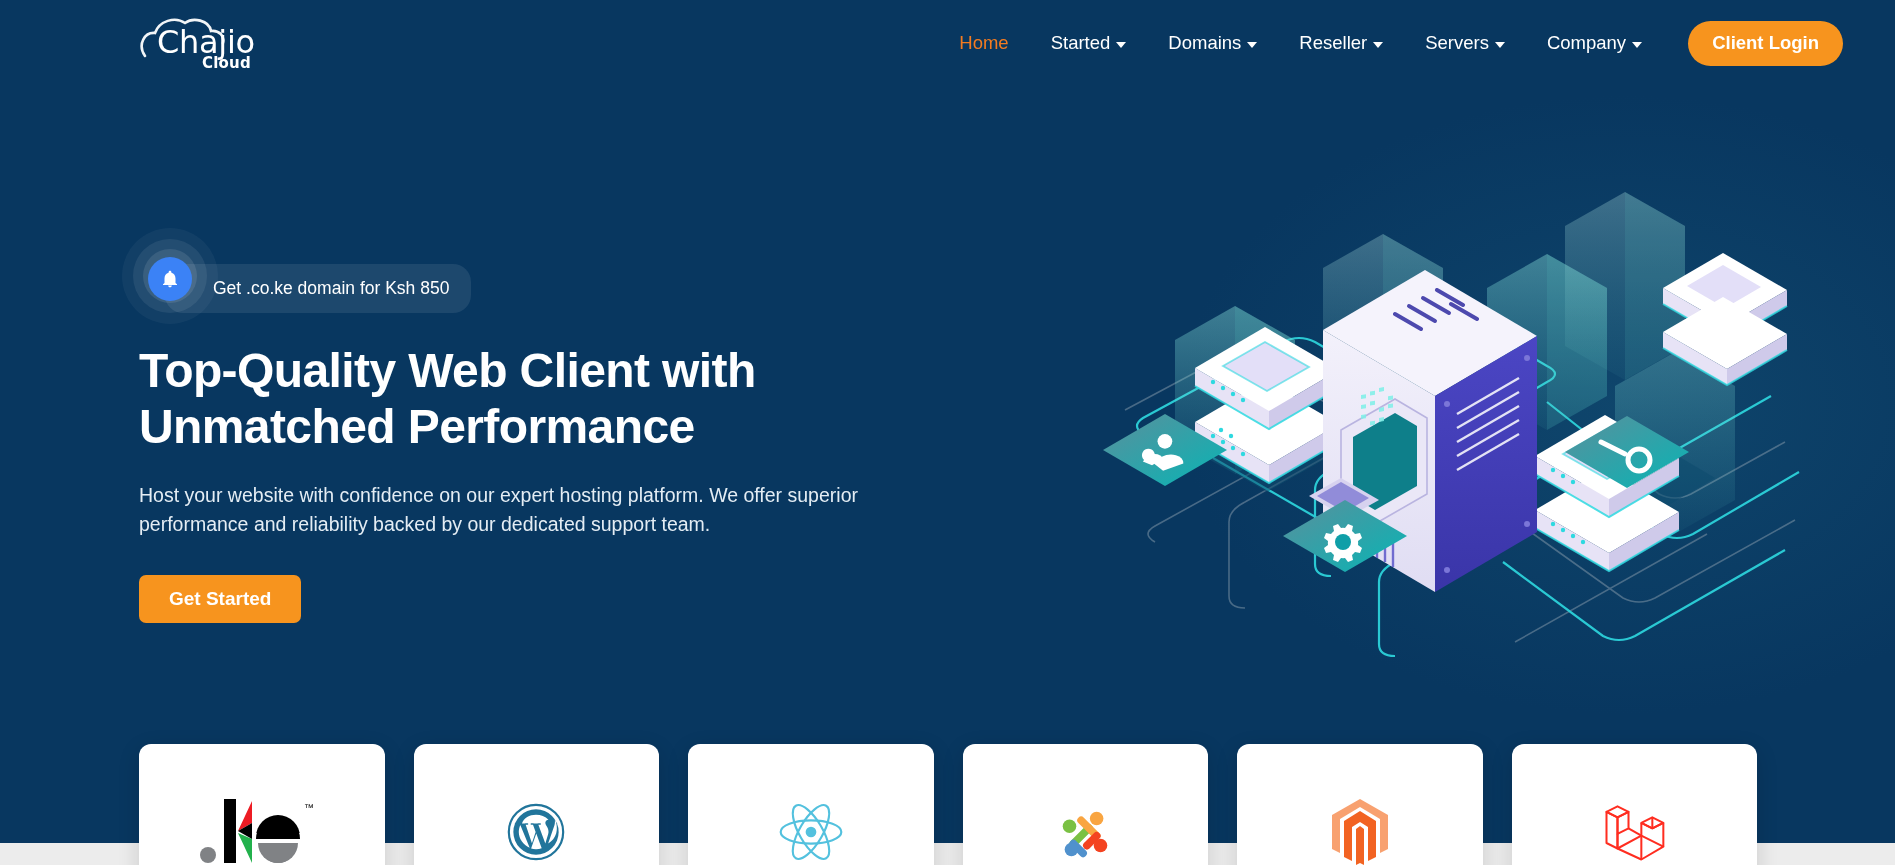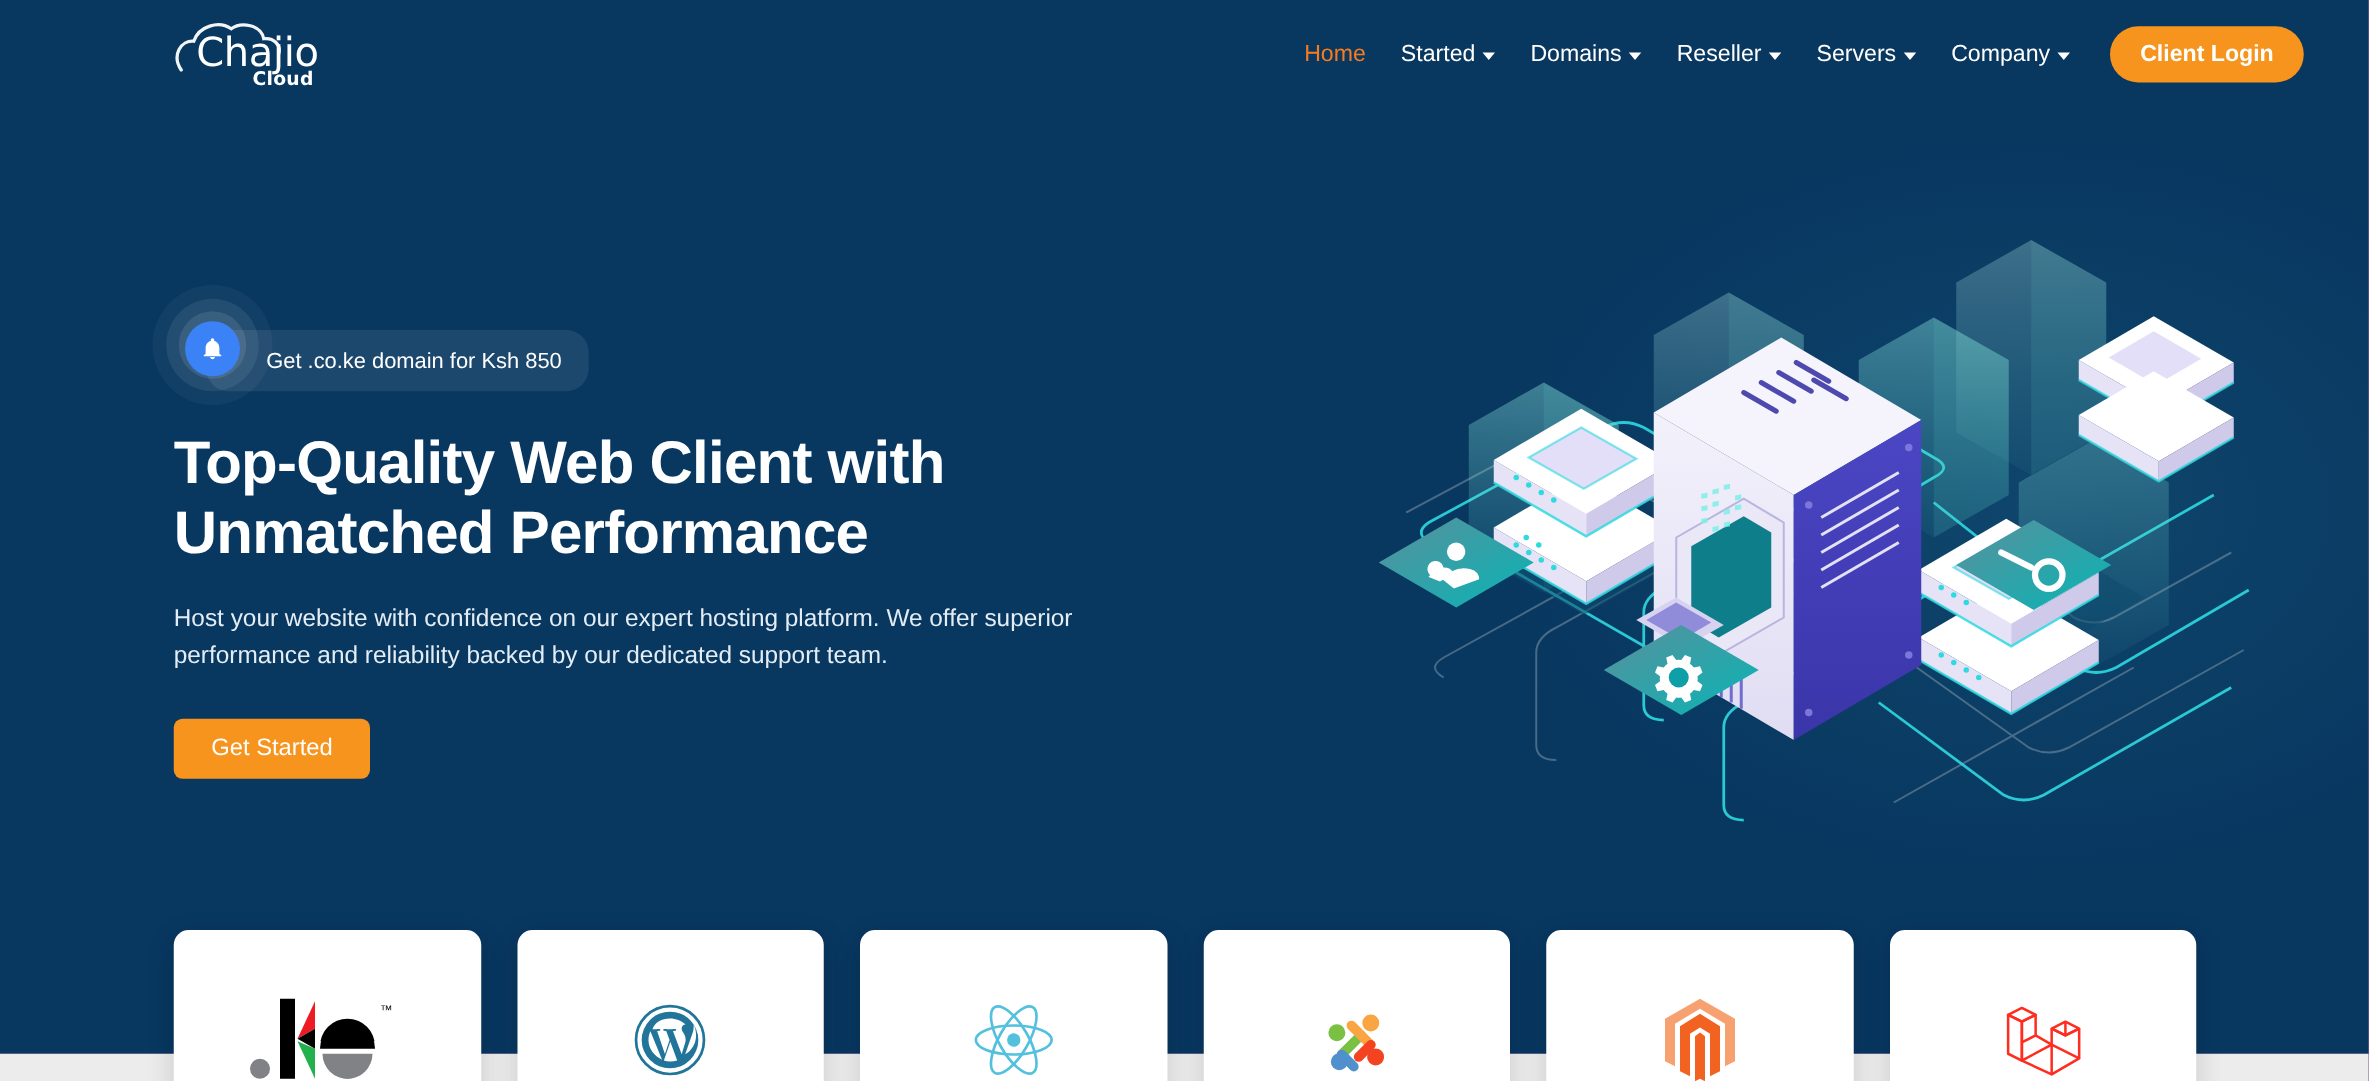--- a/index.html
+++ b/index.html
@@ -100,21 +100,21 @@
     line-height: 1;
     font-family: "DejaVu Sans", sans-serif;
   }
 
   .nav-links {
     position: absolute;
     right: 52px;
     top: 20px;
     display: flex;
     align-items: center;
-    gap: 0px;
+    gap: 14px;
     height: 46px;
   }
 
   .nav-item {
     position: relative;
     display: flex;
     align-items: center;
     gap: 5px;
     padding: 0 14px;
     height: 46px;
@@ -236,21 +236,21 @@
 
   .btn-started {
     display: inline-flex;
     align-items: center;
     justify-content: center;
     height: 48px;
     padding: 16px 30px;
     background: #f7941e;
     color: #ffffff;
     font-size: 19px;
-    font-weight: 400;
+    font-weight: 700;
     border: none;
     border-radius: 7px;
     cursor: pointer;
     text-decoration: none;
     font-family: "Liberation Sans", sans-serif;
   }
 
   
   .hero-art {
     position: absolute;

